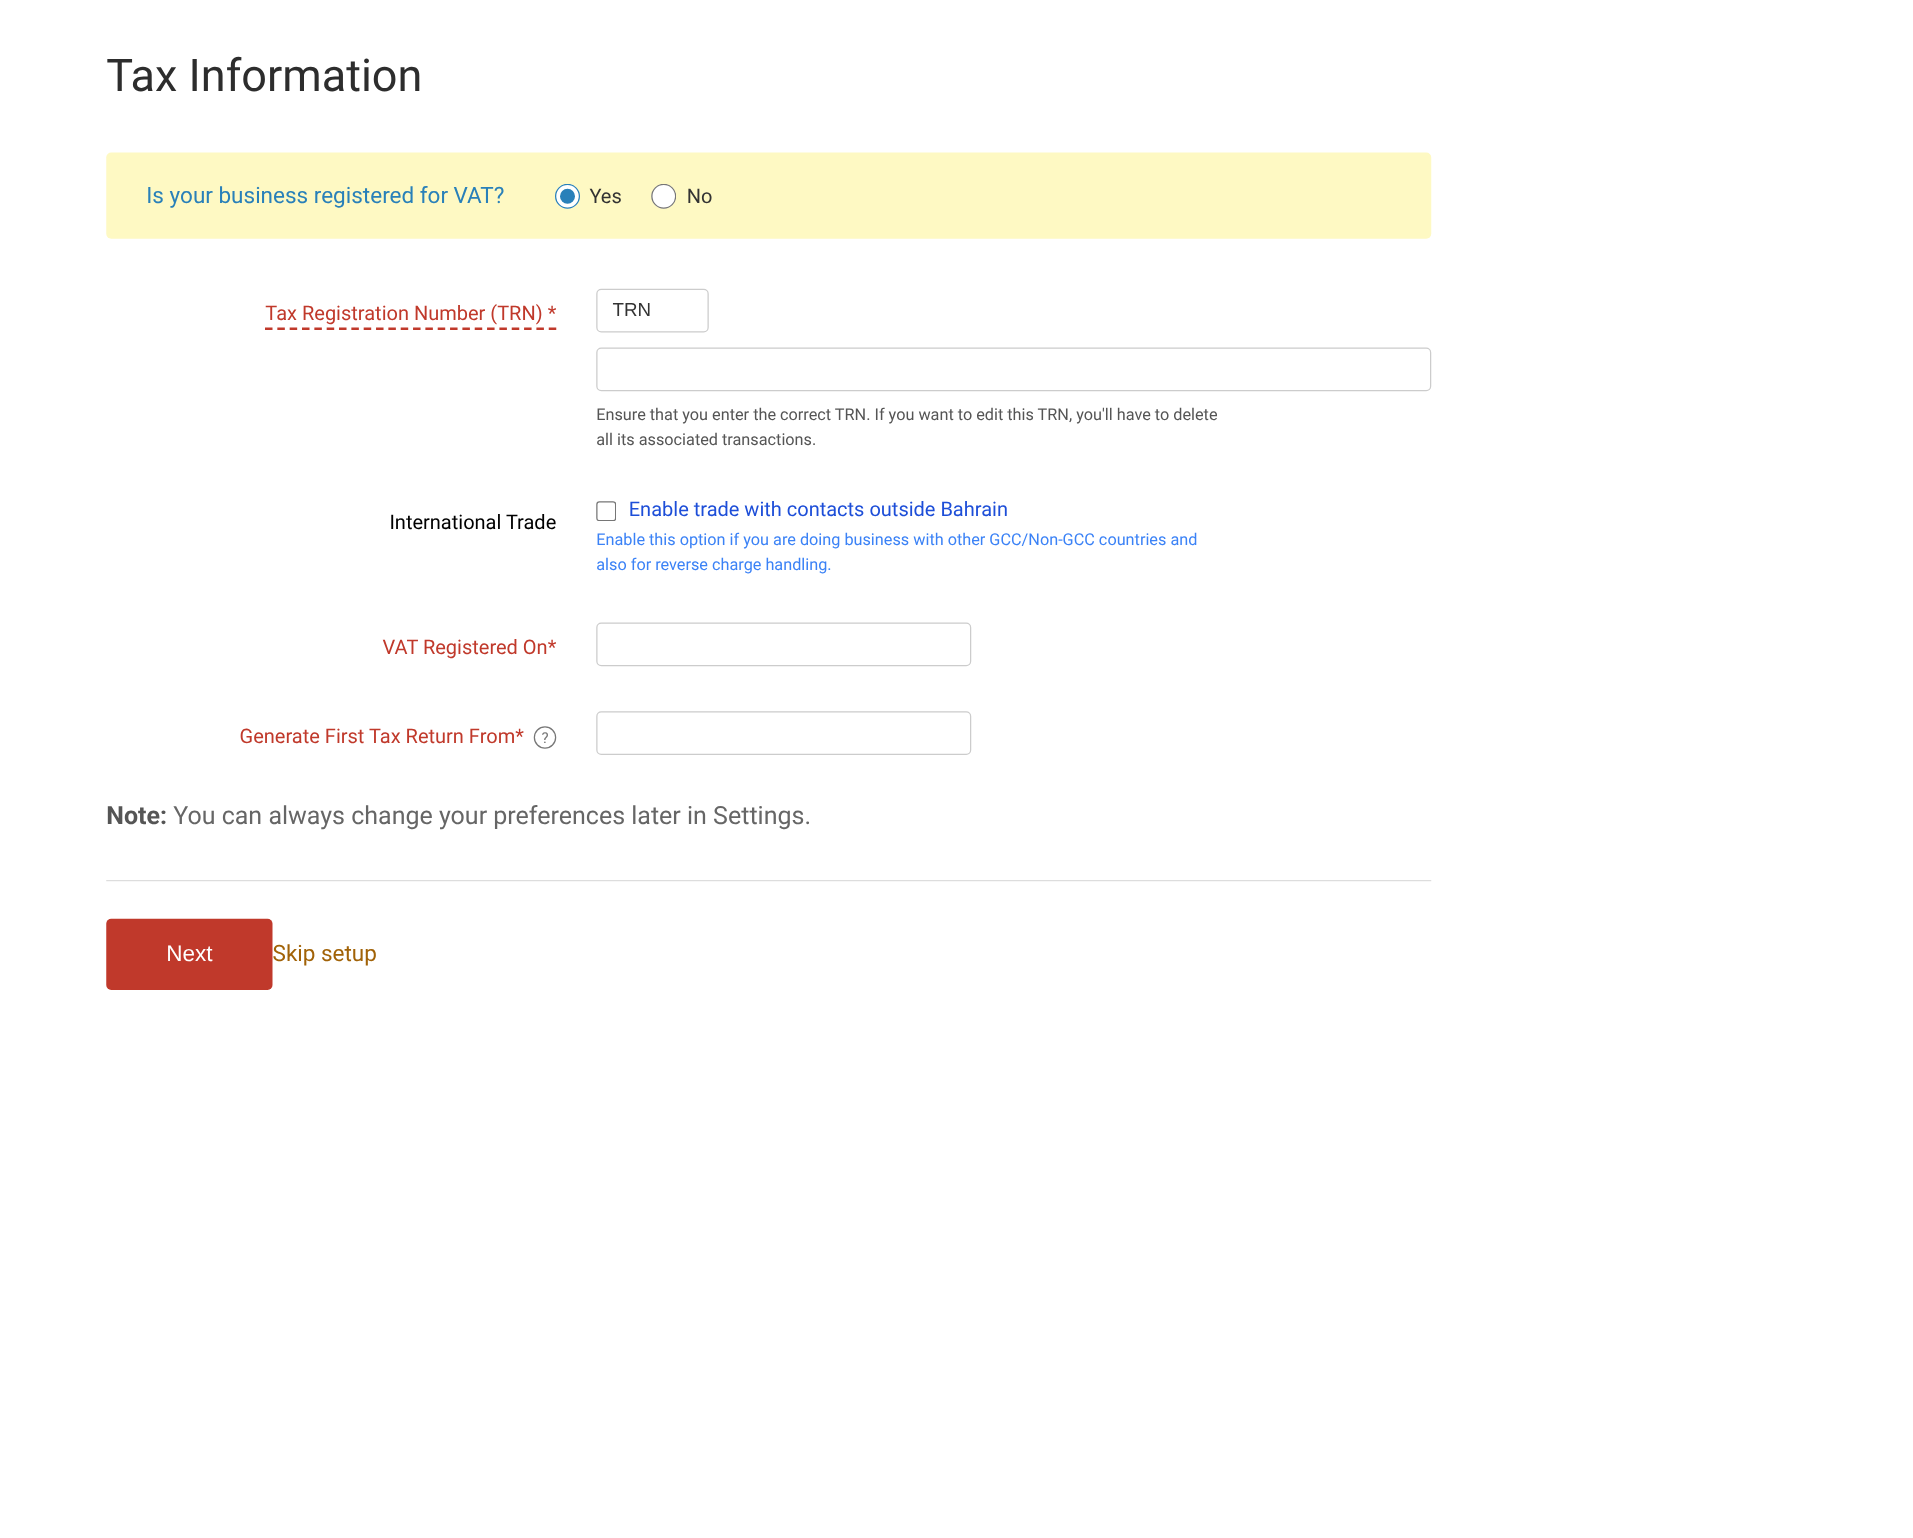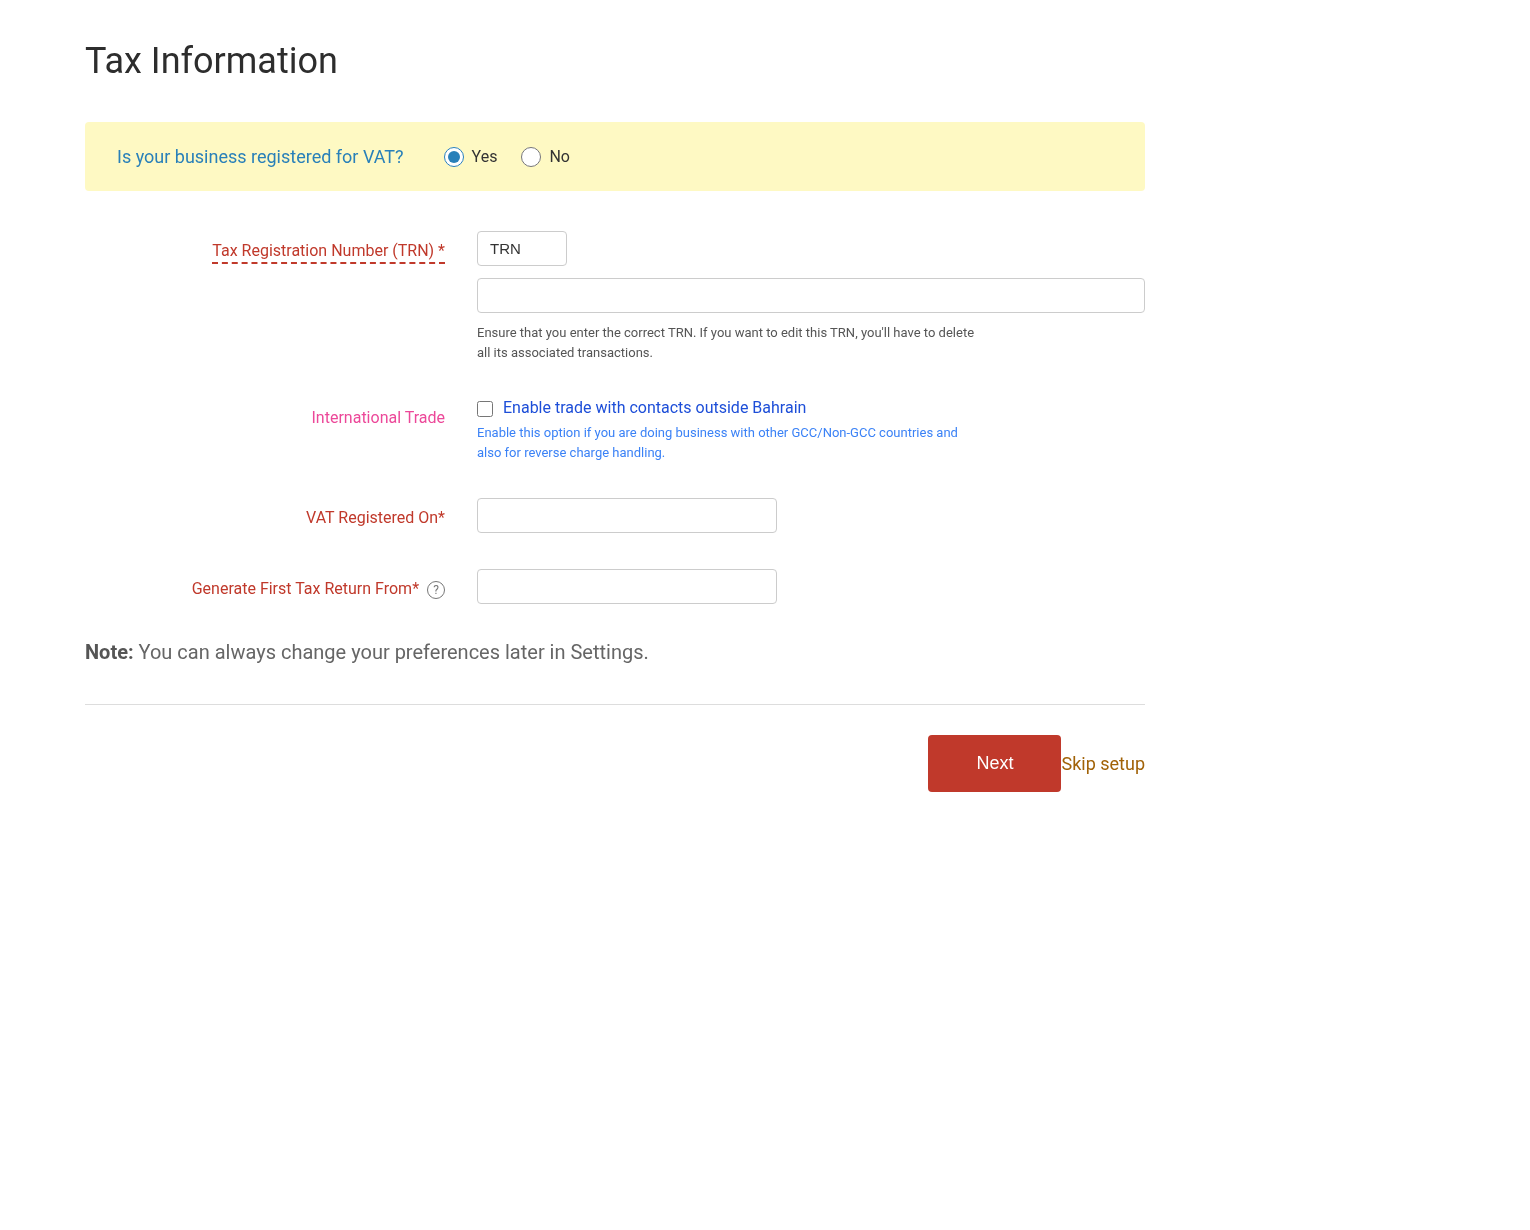--- a/index.html
+++ b/index.html
@@ -80,21 +80,21 @@
     .form-label {
       width: 360px;
       min-width: 360px;
       text-align: right;
       padding-top: 10px;
       font-size: 16px;
       color: #c0392b;
     }
 
     .form-label.dark {
-      color: #ec4899;
+      color: #000000;
     }
 
     .form-label-dashed {
       border-bottom: 2px dashed #c0392b;
       display: inline-block;
       padding-bottom: 2px;
     }
 
     .form-control-group {
       flex: 1;
@@ -197,21 +197,21 @@
 
     .divider {
       border: none;
       border-top: 1px solid #ddd;
       margin: 0 0 30px 0;
     }
 
     .footer-actions {
       display: flex;
       align-items: center;
-      justify-content: flex-end;
+      justify-content: flex-start;
       padding: 0;
     }
 
     .next-button {
       background-color: #c0392b;
       color: #fff;
       border: none;
       padding: 18px 48px;
       font-size: 18px;
       border-radius: 4px;

